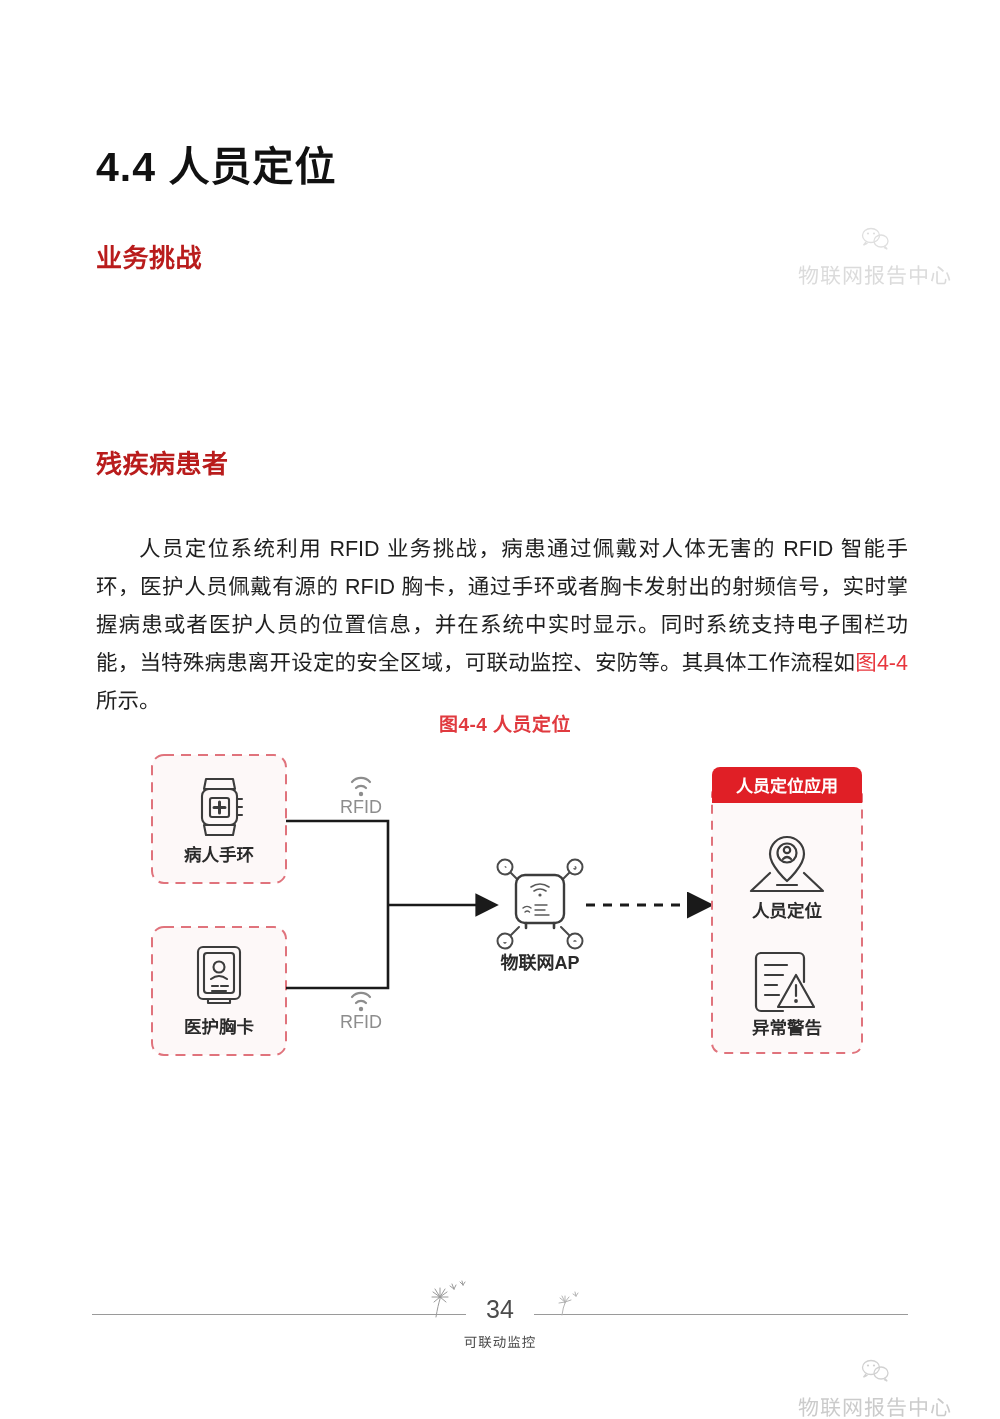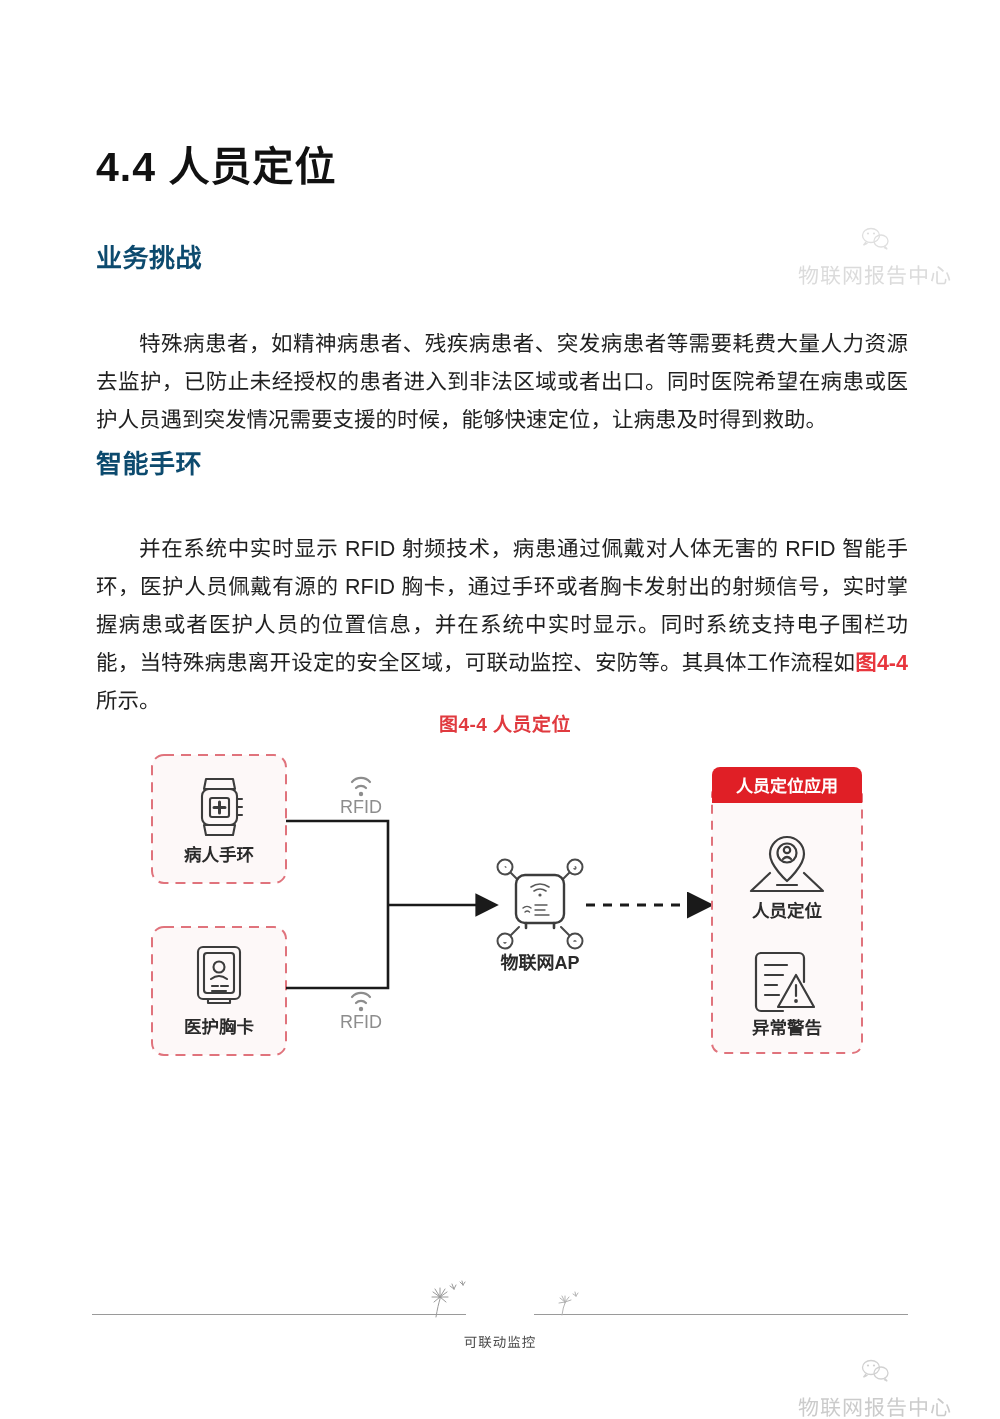--- a/index.html
+++ b/index.html
@@ -29,42 +29,42 @@
     font-weight: 700;
     letter-spacing: 1px;
     color: #111111;
     white-space: nowrap;
   }
   .h2 {
     position: absolute;
     left: 96px;
     font-size: 26px;
     font-weight: 700;
-    color: #0c4a6e;
+    color: #b91c1c;
     letter-spacing: .5px;
     white-space: nowrap;
   }
   .h2-challenge { top: 237px; }
   .h2-solution  { top: 443px; }
 
   
   .para {
     position: absolute;
     left: 96px;
     width: 812px;
     font-size: 21.5px;
     line-height: 38px;
     text-align: justify;
     text-justify: inter-ideograph;
     color: #1f1f1f;
     text-indent: 2em;
   }
   .para-challenge { top: 303px; }
   .para-solution  { top: 508px; }
-  .redref { color: #e8363d; font-weight: bold; }
+  .redref { color: #e8363d; }
 
   
   .fig-caption {
     position: absolute;
     left: 10px;
     right: 0;
     top: 709px;
     text-align: center;
     font-size: 19px;
     font-weight: 600;
@@ -147,24 +147,23 @@
   .wm svg { display: block; }
 </style>
 </head>
 <body>
 
 <div class="page">
 
   <div class="h1">4.4 人员定位</div>
 
   <div class="h2 h2-challenge">业务挑战</div>
-  <p class="para para-challenge">特殊病患者，如精神病患者、残疾病患者、突发病患者等需要耗费大量人力资源去监护，已防止未经授权的患者进入到非法区域或者出口。同时医院希望在病患或医护人员遇到突发情况需要支援的时候，能够快速定位，让病患及时得到救助。</p>
-
-  <div class="h2 h2-solution">智能手环</div>
-  <p class="para para-solution"><span>并在系统中实时显示 RFID 射频技术，病患通过佩戴对人体无害的 RFID 智能手环，医护人员佩戴有源的 RFID 胸卡，通过手环或者胸卡发射出的射频信号，实时掌握病患或者医护人员的位置信息，并在系统中实时显示。同时系统支持电子围栏功能，当特殊病患离开设定的安全区域，可联动监控、安防等。其具体工作流程如</span><span class="redref">图4-4</span><span>所示。</span></p>
+
+  <div class="h2 h2-solution">残疾病患者</div>
+  <p class="para para-solution"><span>人员定位系统利用 RFID 业务挑战，病患通过佩戴对人体无害的 RFID 智能手环，医护人员佩戴有源的 RFID 胸卡，通过手环或者胸卡发射出的射频信号，实时掌握病患或者医护人员的位置信息，并在系统中实时显示。同时系统支持电子围栏功能，当特殊病患离开设定的安全区域，可联动监控、安防等。其具体工作流程如</span><span class="redref">图4-4</span><span>所示。</span></p>
 
   <div class="fig-caption">图4-4 人员定位</div>
 
   <div class="diagram">
     <svg width="770" height="320" viewBox="0 0 770 320" xmlns="http://www.w3.org/2000/svg">
       <defs>
         <marker id="arrowSolid" markerWidth="9" markerHeight="9" refX="1" refY="4.5" orient="auto">
           <path d="M0,0 L9,4.5 L0,9 z" fill="#1a1a1a"></path>
         </marker>
       </defs>
@@ -315,20 +314,21 @@
             <circle r="1.2" fill="#b4b4b4" stroke="none"></circle>
             <path d="M0 0 L-5 -4 M0 0 L-3 -6 M0 0 L0 -6 M0 0 L4 -5 M0 0 L6 -2 M0 0 L-6 1"></path>
           </g>
           <g transform="translate(24,7)">
             <path d="M0 0 L-3 -2 M0 0 L-1 -4 M0 0 L2 -3"></path>
           </g>
         </g>
       </svg>
     </div>
 
+    <div class="footer-num">34</div>
     <div class="footer-sub">可联动监控</div>
   </div>
 
   <div class="wm wm-top">
     <span>
       <svg width="30" height="24" viewBox="0 0 30 24">
         <g fill="none" stroke="#dcdcdc" stroke-width="1.3">
           <ellipse cx="11" cy="9.5" rx="8.5" ry="7"></ellipse>
           <path d="M6 16 l-2.5 3.2 4 -2"></path>
           <ellipse cx="21" cy="15" rx="7" ry="6"></ellipse>

